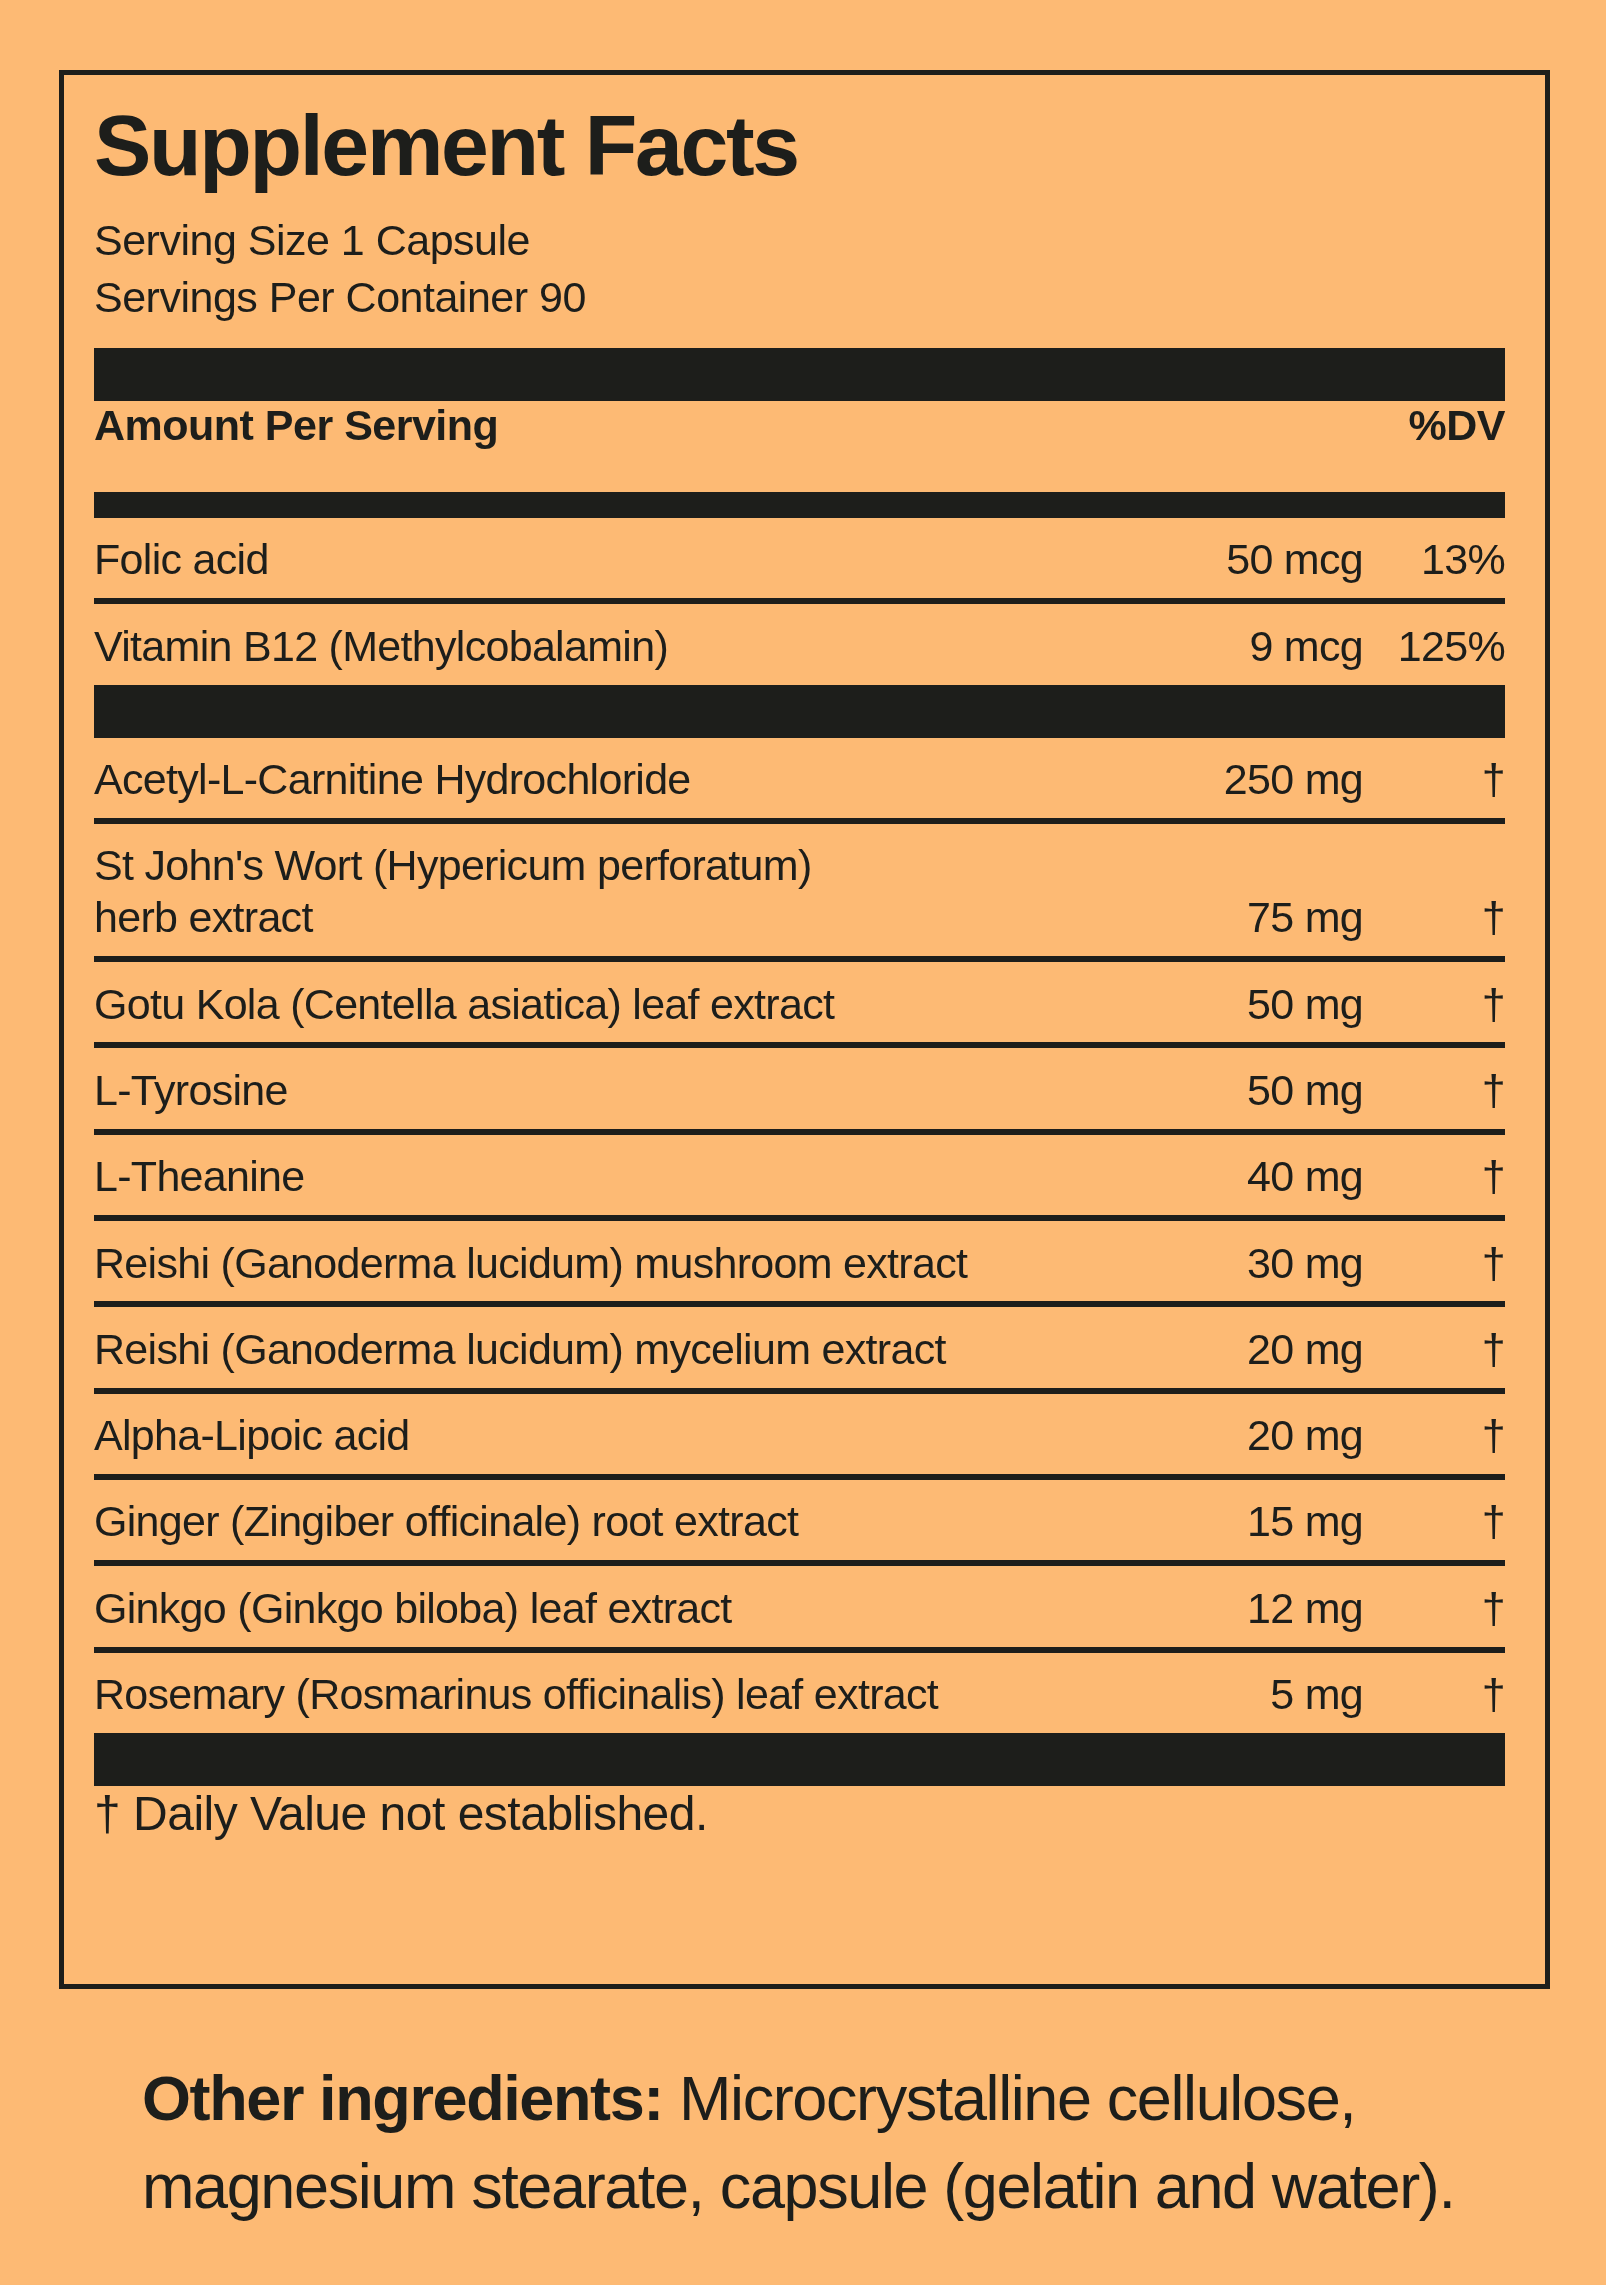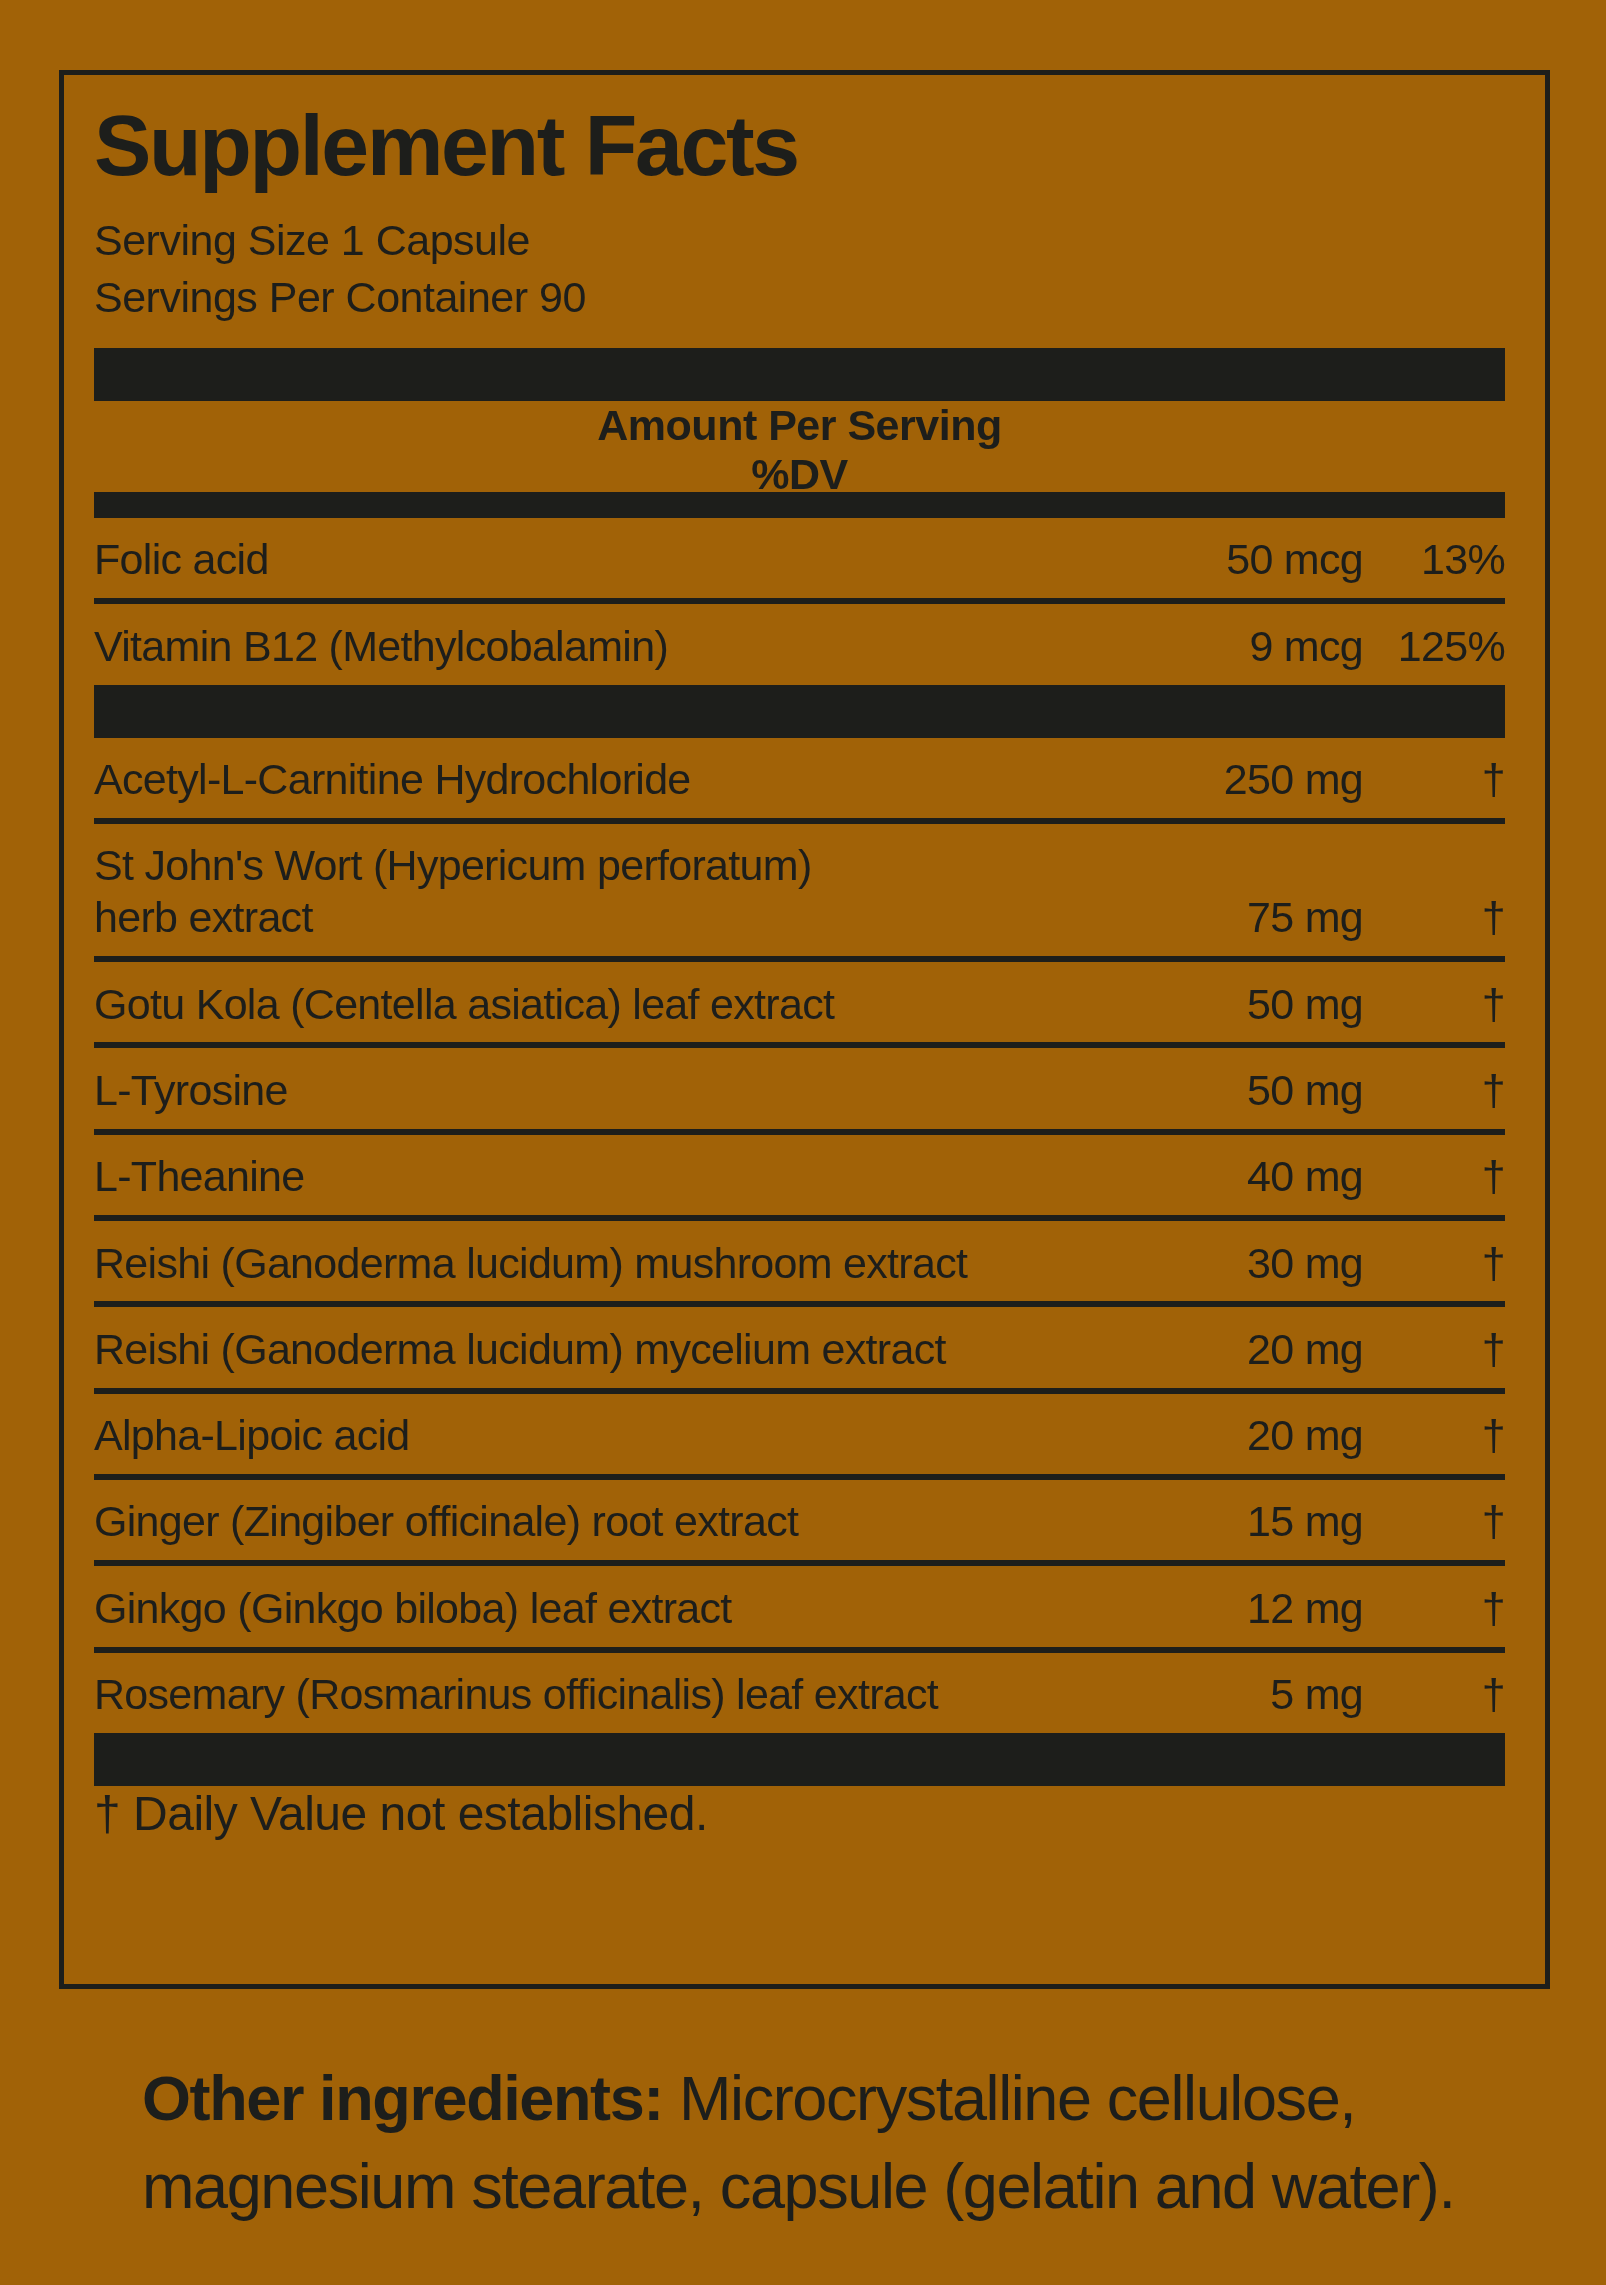--- a/index.html
+++ b/index.html
@@ -1,19 +1,19 @@
 <!DOCTYPE html>
 <html style="font-size:14.6px"><head>
 <meta charset="utf-8">
 <style>
   html,body{margin:0;padding:0;}
   .page{
     position:relative;
     width:1606px;height:2285px;
-    background:#a16207;
+    background:#fdba74;
     font-family:"Liberation Sans", sans-serif;
     color:#1d1e1b;
     overflow:hidden;
   }
   .panel{
     position:absolute;
     left:59px;top:70px;
     width:1491px;height:1919px;
     box-sizing:border-box;
     border:5.5px solid #1d1e1b;
@@ -33,26 +33,24 @@
     line-height:57px;
     letter-spacing:-0.5px;
   }
   .bar{background:#1d1e1b;}
   .bar.thick{height:53px;}
   .bar.thin{height:25.6px;}
   .bar.top{margin-top:22px;}
   .header-row{
     display:flex;
     justify-content:space-between;
-    align-items:center;
     height:91px;
     font-size:43px;
     font-weight:bold;
     letter-spacing:-0.5px;
-    flex-direction:column;
   }
   .row{
     display:flex;
     align-items:flex-end;
     padding:15.5px 0 12.8px 0;
     border-bottom:6.4px solid #1d1e1b;
     font-size:43px;
     line-height:52px;
     letter-spacing:-0.7px;
   }

